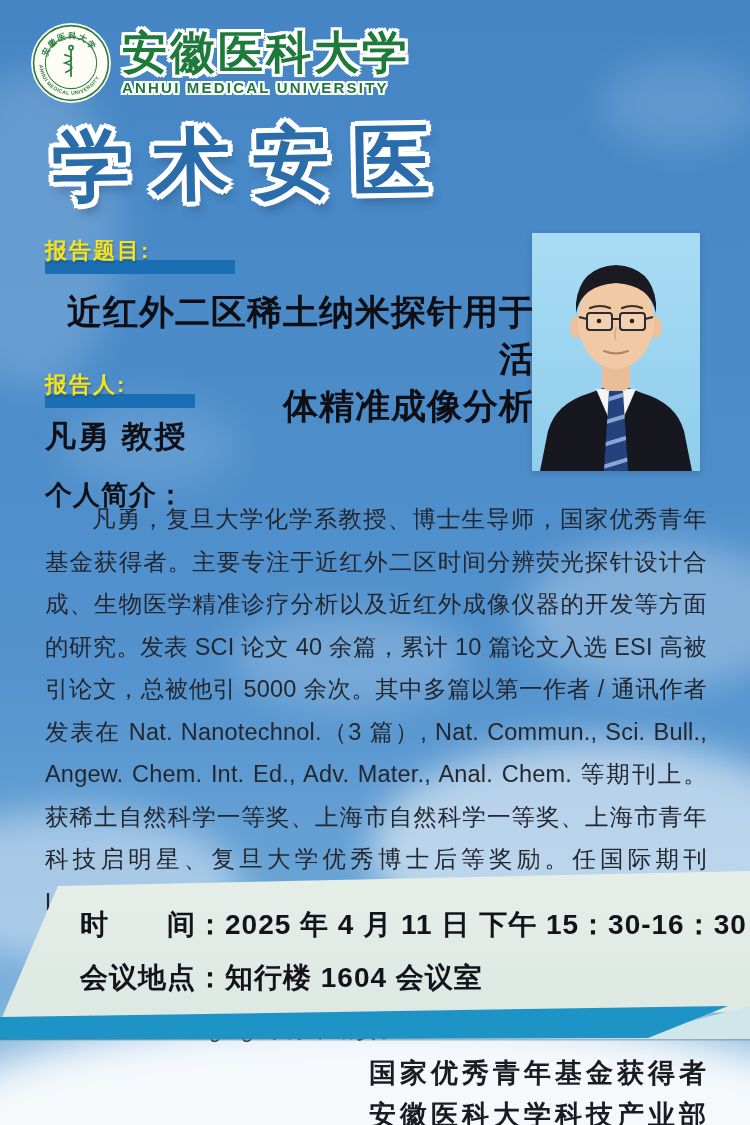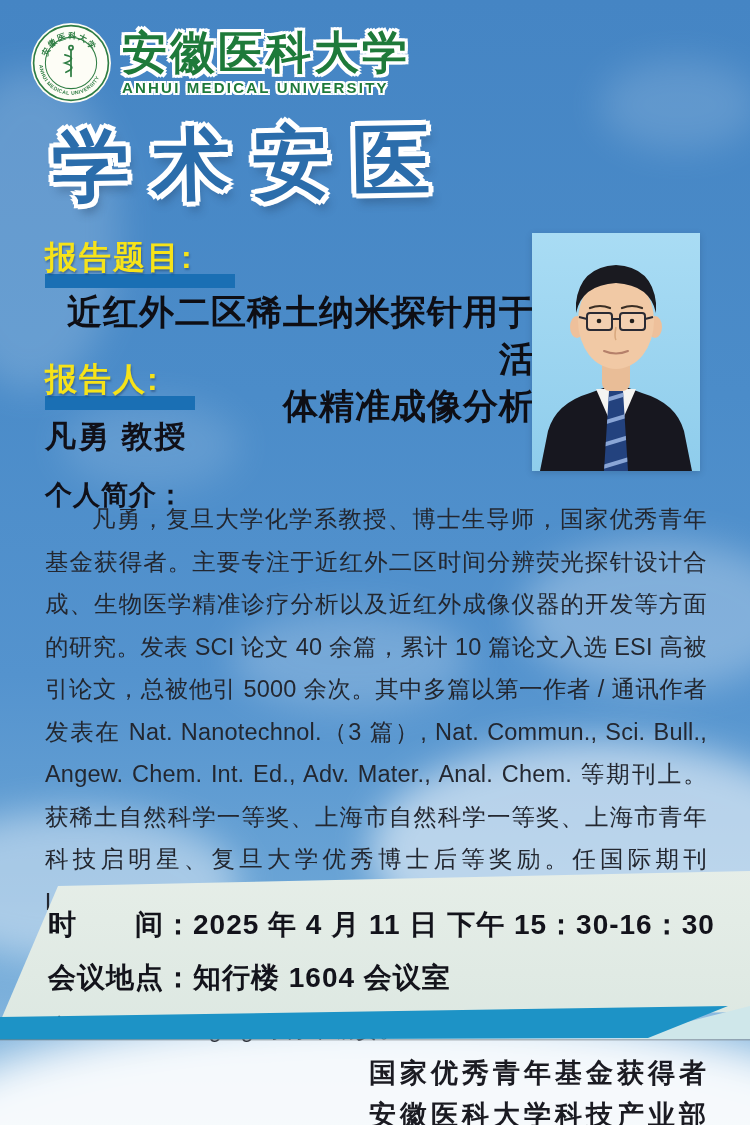--- a/index.html
+++ b/index.html
@@ -35,27 +35,27 @@
   .banner{
     position:absolute;left:52px;top:112px;z-index:3;
     font-size:78px;font-weight:bold;color:#2b6dab;letter-spacing:22px;transform:rotate(-1deg);
     text-shadow:-4px -4px 0 #fff,4px -4px 0 #fff,-4px 4px 0 #fff,4px 4px 0 #fff,0 -5px 0 #fff,0 5px 0 #fff,-5px 0 0 #fff,5px 0 0 #fff,4px 9px 10px rgba(20,40,70,.35);
   }
 
   
   .section-label{position:absolute;z-index:3;}
   .label-text{
     position:relative;z-index:2;display:inline-block;
-    font-size:32px;font-weight:bold;color:#f6e319;letter-spacing:2px;
+    font-size:22px;font-weight:bold;color:#f6e319;letter-spacing:2px;
     text-shadow:1px 2px 2px rgba(30,60,100,.45);
   }
   .label-bar{display:block;height:14px;margin-top:-6px;background:#1a6fb4;}
   .title-label{left:45px;top:236px;}
   .title-label .label-bar{width:190px;}
-  .speaker-label{left:45px;top:358px;}
+  .speaker-label{left:45px;top:370px;}
   .speaker-label .label-bar{width:150px;}
 
   .report-title{
     position:absolute;left:45px;top:288px;width:490px;z-index:3;
     font-size:35px;font-weight:bold;color:#0e0e14;line-height:47px;letter-spacing:1px;text-align:right;
   }
   .speaker-name{position:absolute;left:45px;top:416px;z-index:3;font-size:31px;font-weight:bold;color:#101018;letter-spacing:2px;}
   .profile-label{position:absolute;left:45px;top:477px;z-index:3;font-size:27px;font-weight:bold;color:#101018;letter-spacing:1px;}
 
   .photo{position:absolute;left:532px;top:233px;width:168px;height:238px;z-index:3;box-shadow:0 2px 6px rgba(30,60,90,.25);}
@@ -64,21 +64,21 @@
     position:absolute;left:45px;top:498px;width:662px;z-index:3;margin:0;
     font-size:23.5px;line-height:42.5px;color:#232730;text-align:justify;text-indent:2em;letter-spacing:.2px;
   }
 
   
   .info-box{
     position:absolute;left:0;top:866px;width:750px;height:160px;z-index:4;
     background:linear-gradient(180deg,#e6eee8 0%,#dde8e2 100%);
     clip-path:polygon(58px 20px,750px 5px,750px 146px,0px 156px);
   }
-  .info-rows{padding:40px 0 0 48px;}
+  .info-rows{padding:40px 0 0 80px;}
   .info-row{font-size:28px;font-weight:bold;color:#13131b;margin-bottom:15px;letter-spacing:1px;}
   .info-label{display:inline-block;}
   .info-value{display:inline-block;}
 
   .bottom-bar{position:absolute;left:0;top:1003px;width:750px;height:40px;z-index:4;}
 
   .organizers{
     position:absolute;right:40px;top:1052px;z-index:5;text-align:right;
     font-size:27px;font-weight:bold;color:#1b1b22;letter-spacing:4px;line-height:42px;
   }

